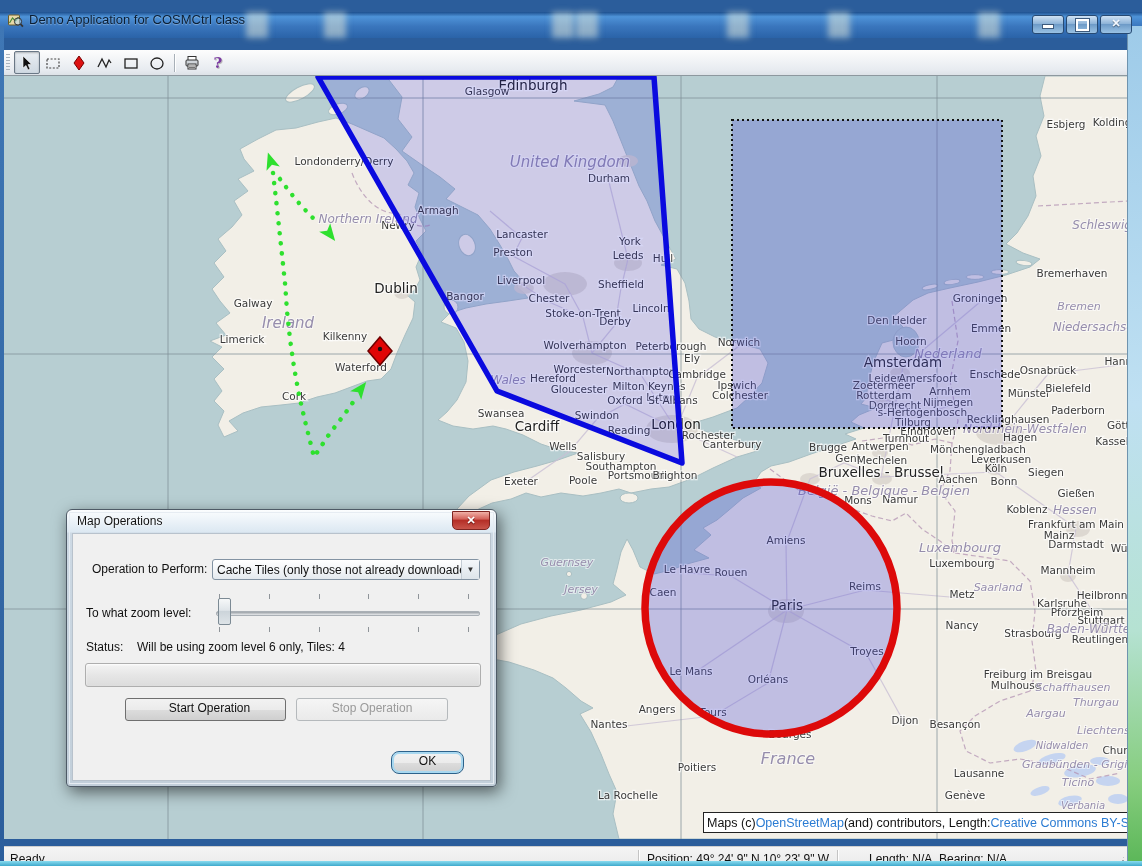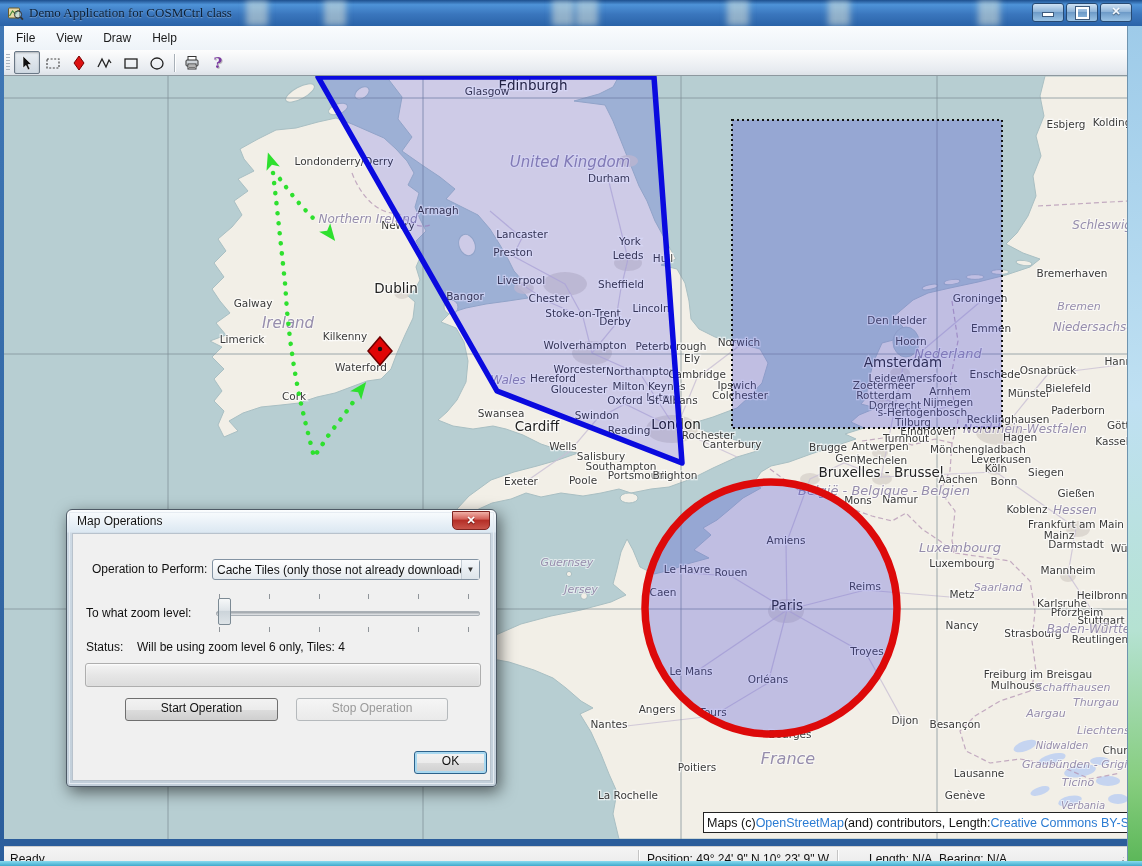--- a/index.html
+++ b/index.html
@@ -1,21 +1,21 @@
 <!DOCTYPE html>
 <html><head>
 <meta charset="utf-8">
 <style>
   html,body{margin:0;padding:0;width:1142px;height:866px;overflow:hidden;
     font-family:"Liberation Sans",sans-serif;-webkit-font-smoothing:antialiased;}
   #window{position:absolute;inset:0;background:#2b5d9b;outline:1px solid #16324f;}
   
-  .titlebar{position:absolute;left:0;top:0;right:0;height:26px;
+  .titlebar{position:absolute;left:0;top:12px;right:0;height:26px;
     background:linear-gradient(180deg,#1d4f8e 0%,#4e93d8 18%,#3a76bd 55%,#2a63a8 100%);
-    display:flex;align-items:center;font-family:Liberation Serif, serif;}
+    display:flex;}
   .glass-streak{position:absolute;top:0;height:26px;width:22px;background:rgba(235,240,220,.50);filter:blur(3px);}
   .app-icon{width:17px;height:16px;margin:0 5px 0 7px;position:relative;z-index:2;}
   .title-text{color:#0b1e33;font-size:13px;text-shadow:0 1px 1px rgba(255,255,255,.35);position:relative;z-index:2;}
   .winbtns{position:absolute;right:10px;top:3px;display:flex;gap:2px;z-index:3;}
   .winbtn{width:30px;height:17px;border:1px solid #274a73;border-radius:3px;
     background:linear-gradient(180deg,#cfe2f4,#8fb4d8 45%,#6e9bc8 50%,#99c2e4);
     color:#f4f9ff;font-size:11px;line-height:15px;text-align:center;font-weight:bold;
     text-shadow:0 1px 1px rgba(0,0,0,.45);cursor:default;}
   .glyph-min{display:inline-block;width:10px;height:3px;background:#fff;border:1px solid #3c5a7d;margin-top:8px;}
   .glyph-max{display:inline-block;width:9px;height:8px;border:2px solid #fff;outline:1px solid #3c5a7d;margin-top:3px;background:transparent;}
@@ -114,26 +114,20 @@
       <line x1="13" y1="12" x2="15.4" y2="14.6" stroke="#333" stroke-width="1.8"></line>
     </svg>
     <span class="title-text">Demo Application for COSMCtrl class</span>
     <div class="winbtns">
       <div class="winbtn"><span class="glyph-min"></span></div>
       <div class="winbtn"><span class="glyph-max"></span></div>
       <div class="winbtn">✕</div>
     </div>
   </div>
 
-  <div class="menubar">
-    <span class="menu-item">File</span>
-    <span class="menu-item">View</span>
-    <span class="menu-item">Draw</span>
-    <span class="menu-item">Help</span>
-  </div>
 
   <div class="toolbar">
     <div class="grip"></div>
     <div class="tbtn sel">
       <svg width="16" height="16" viewBox="0 0 16 16">
         <path d="M4,1 L4,13 L7,10.5 L9,15 L11,14 L9,9.6 L12.6,9.4 Z" fill="#111" stroke="#fff" stroke-width=".6"></path>
       </svg>
     </div>
     <div class="tbtn">
       <svg width="16" height="16" viewBox="0 0 16 16">
@@ -483,23 +477,23 @@
           <span class="tick"></span>
           <span class="tick"></span>
           <span class="tick"></span>
       </div>
 
       <span class="dlg-label" style="left:19px;top:130px;">Status:</span>
       <span class="dlg-label" style="left:70px;top:130px;">Will be using zoom level 6 only, Tiles: 4</span>
 
       <div class="progress"></div>
 
-      <div class="btn" style="left:58px;top:188px;width:151px;">Start Operation</div>
+      <div class="btn" style="left:58px;top:188px;width:151px;padding-left:8px;">Start Operation</div>
       <div class="btn disabled" style="left:229px;top:188px;width:150px;">Stop Operation</div>
-      <div class="btn focus-blue" style="left:347px;top:241px;width:71px;">OK</div>
+      <div class="btn focus-blue" style="left:324px;top:241px;width:71px;border-radius:8px;">OK</div>
     </div>
   </div>
 
   <div class="statusbar">
     <span class="sb-ready">Ready</span>
     <span class="sb-sep"></span>
     <span class="sb-pos">Position: 49° 24' 9" N  10° 23' 9" W</span>
     <span class="sb-sep"></span>
     <span class="sb-len">Length: N/A, Bearing: N/A</span>
     <span class="sb-grip"></span>

